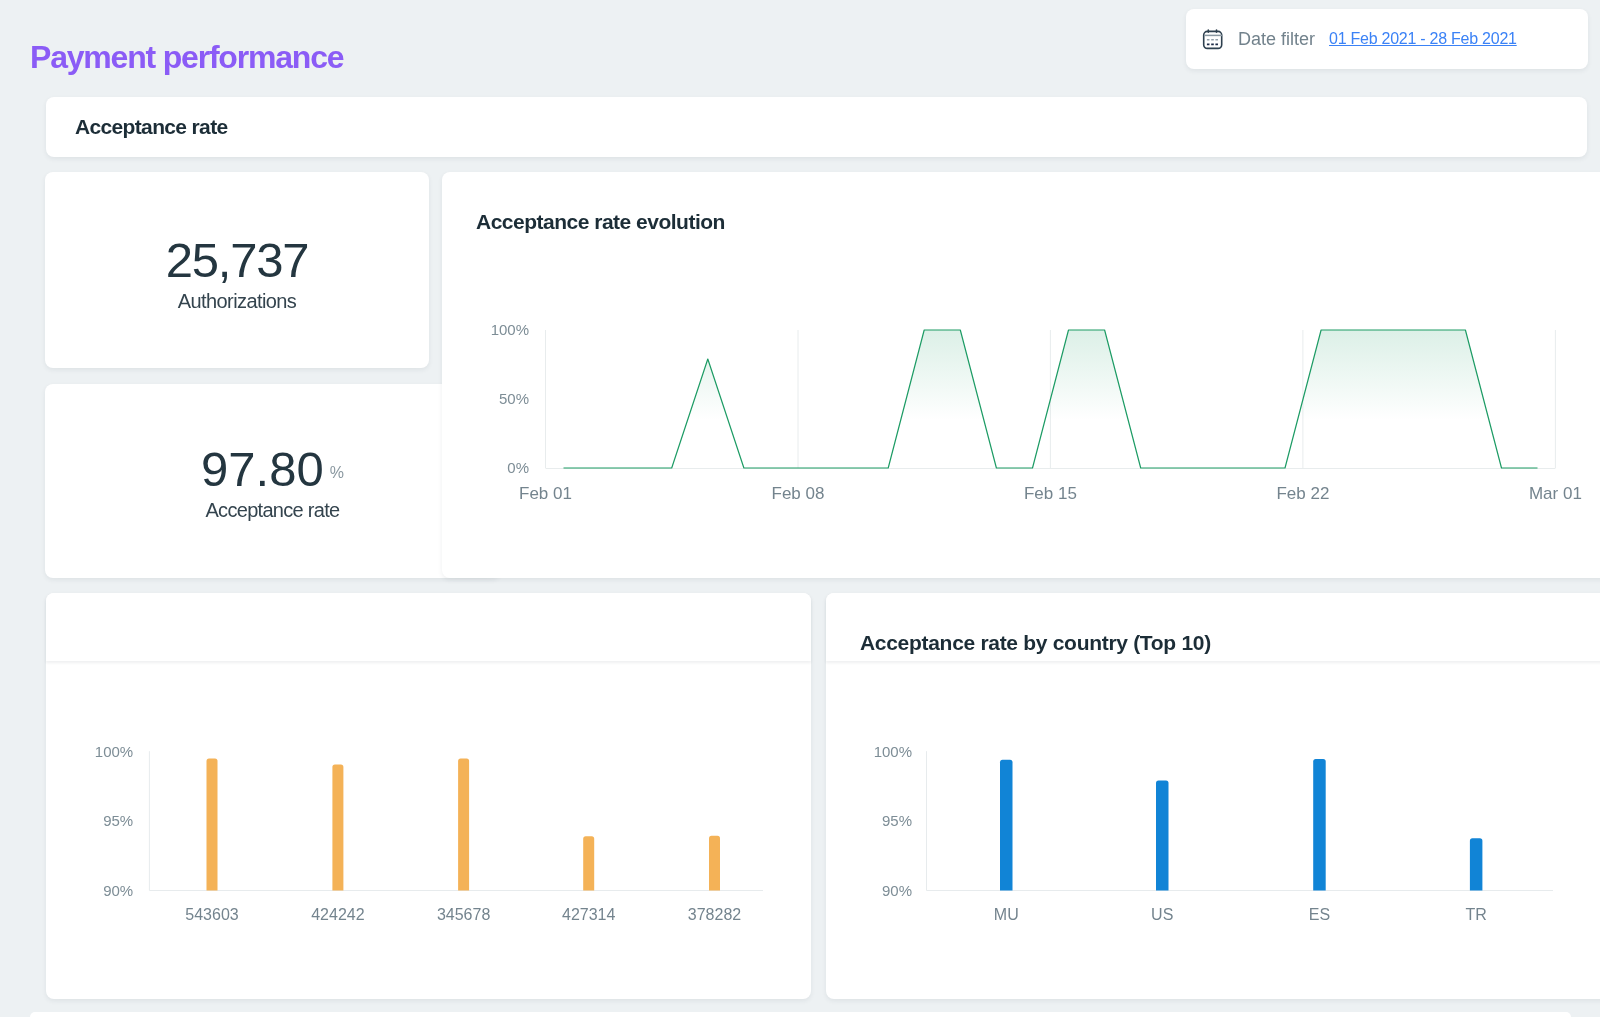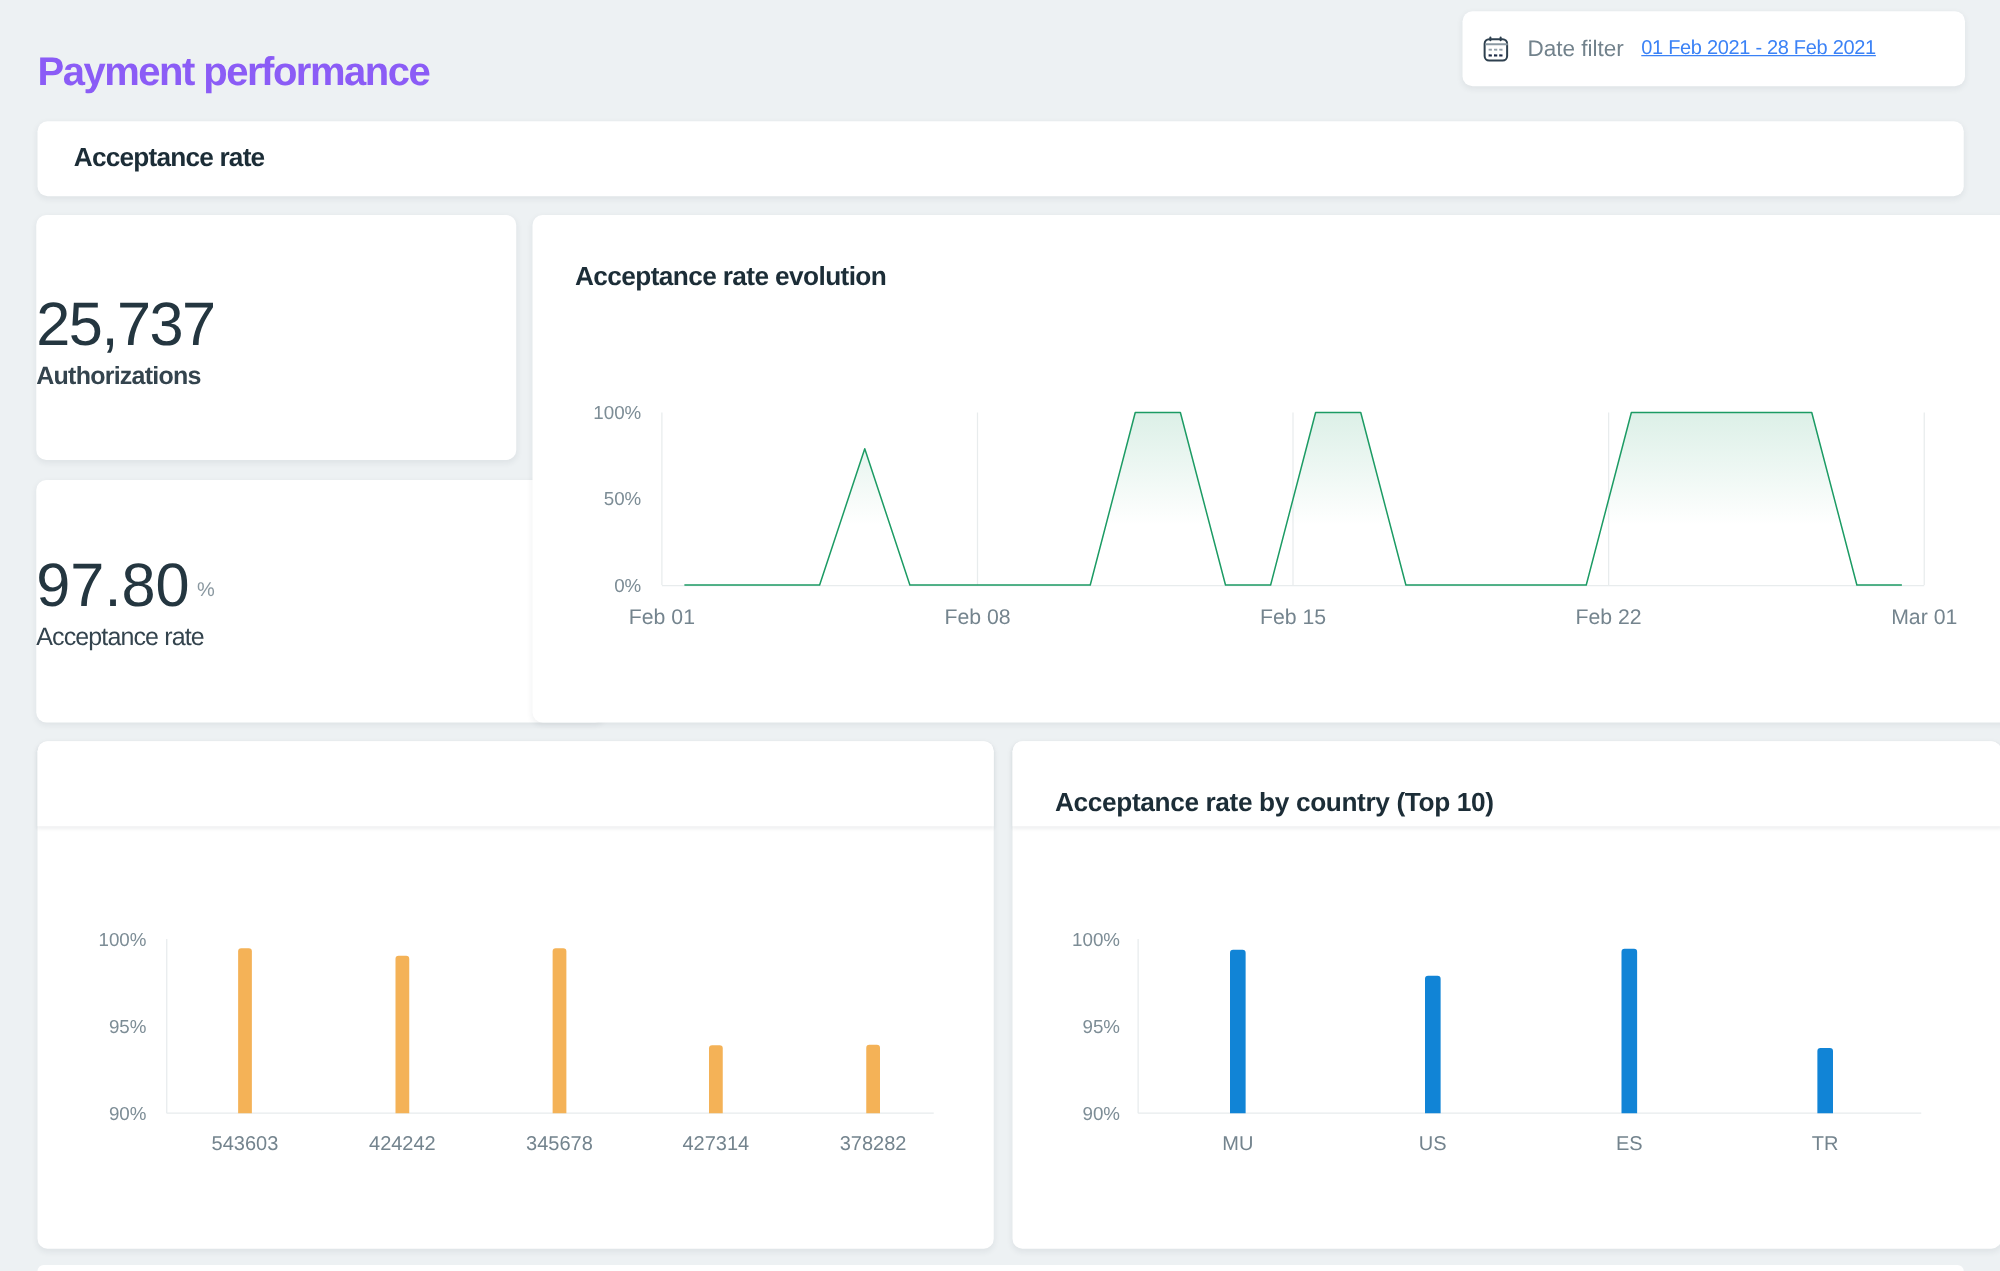--- a/index.html
+++ b/index.html
@@ -3,32 +3,32 @@
 <meta charset="utf-8">
 <style>
   html,body{margin:0;padding:0;}
   body{
     width:1600px;height:1017px;position:relative;overflow:hidden;
     background:#edf1f3;
     font-family:"Liberation Sans", sans-serif;
     -webkit-font-smoothing:antialiased;
   }
   .card{position:absolute;background:#fff;border-radius:8px;
-    box-shadow:0 2px 5px rgba(26,42,53,0.07);}
+    box-shadow:0 2px 5px rgba(26,42,53,0.07);margin-left:16px;}
   h1{position:absolute;left:30px;top:41px;margin:0;line-height:1;
     font-size:32px;font-weight:bold;color:#8b5cf6;letter-spacing:-1.2px;}
   .datefilter{left:1170px;top:9px;width:402px;height:60px;
     display:flex;align-items:center;}
   .datefilter .ico{margin-left:16px;}
   .df-label{color:#72828c;font-size:18px;margin-left:14px;}
   .df-value{color:#3b82f6;font-size:16px;letter-spacing:-0.25px;margin-left:14px;text-decoration:underline;}
   .hdrcard{left:30px;top:97px;width:1541px;height:60px;
     display:flex;align-items:center;}
   .hdrcard span{margin-left:29px;font-size:21px;font-weight:bold;letter-spacing:-0.65px;color:#1c2d37;}
-  .statcard{display:flex;flex-direction:column;align-items:flex-start;}
+  .statcard{display:flex;flex-direction:column;align-items:center;}
   .card1{left:29px;top:172px;width:384px;height:196px;}
   .card2{left:29px;top:384px;width:455px;height:194px;}
   .num{font-size:49px;color:#243640;line-height:1;letter-spacing:-1.2px;}
   .num .pct{font-size:16px;color:#8a98a0;margin-left:6px;letter-spacing:0;position:relative;top:-8px;}
   .numlbl{font-size:20px;color:#34444e;margin-top:5px;}
   .evocard{left:426px;top:172px;width:1220px;height:406px;}
   .bincard{left:30px;top:593px;width:765px;height:406px;}
   .ctycard{left:810px;top:593px;width:791px;height:406px;}
   .ctitle{position:absolute;font-size:21px;font-weight:bold;color:#1c2d37;letter-spacing:-0.5px;}
   .bstrip{position:absolute;left:30px;top:1012px;width:1541px;height:5px;
@@ -61,21 +61,21 @@
   <span class="df-label">Date filter</span>
   <span class="df-value">01 Feb 2021 - 28 Feb 2021</span>
 </div>
 
 <div class="card hdrcard">
     <span>Acceptance rate</span>
   </div>
 
 <div class="card statcard card1">
   <div class="num" style="margin-top:64px;">25,737</div>
-  <div class="numlbl" style="letter-spacing:-0.6px;font-weight:bold;">Authorizations</div>
+  <div class="numlbl" style="letter-spacing:-0.6px;">Authorizations</div>
 </div>
 
 <div class="card statcard card2">
   <div class="num" style="margin-top:61px;letter-spacing:0;">97.80<span class="pct">%</span></div>
   <div class="numlbl" style="letter-spacing:-0.7px;">Acceptance rate</div>
 </div>
 
 <div class="card evocard">
   <div class="ctitle" style="left:34px;top:38px;">Acceptance rate evolution</div>
   <svg width="1145" height="406" viewBox="0 0 1145 406">

